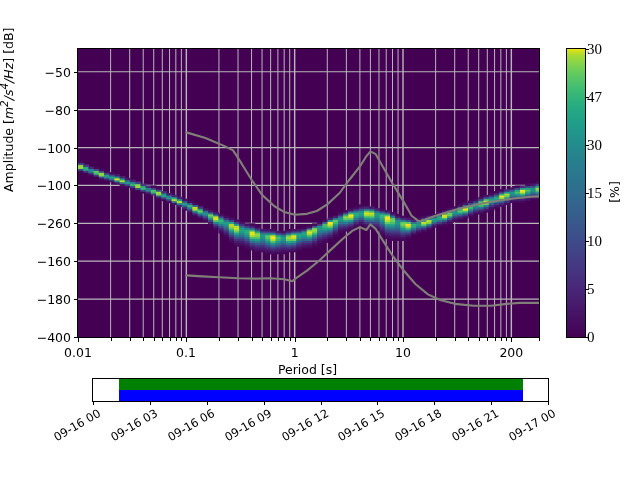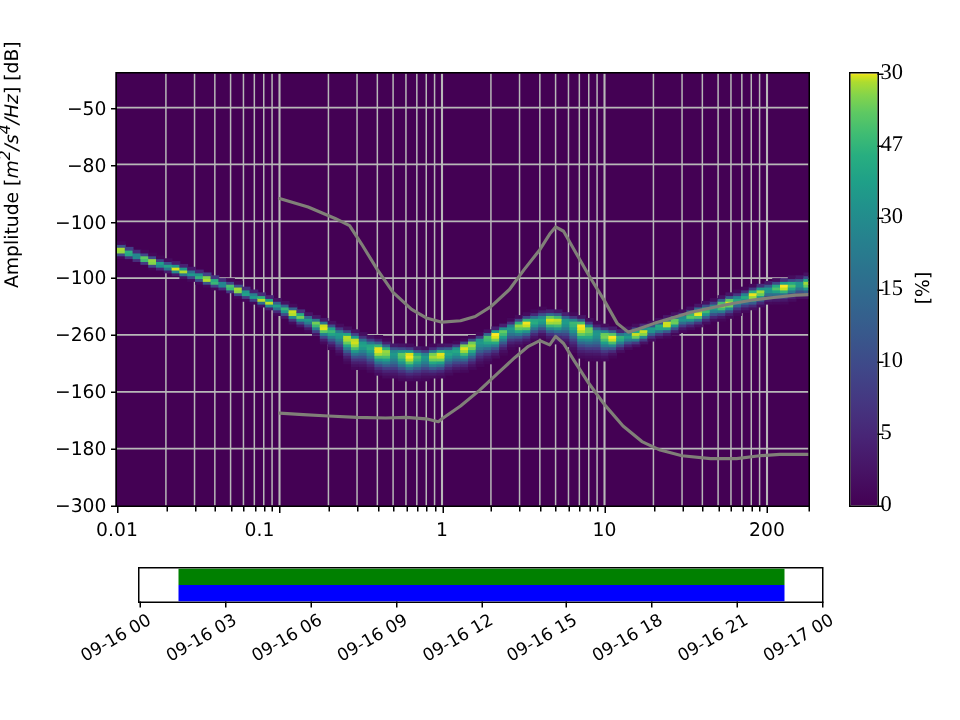--- a/index.html
+++ b/index.html
@@ -976,45 +976,46 @@
         <div class="xtick minor" style="left: 376.698px;"></div>
         <div class="xtick minor" style="left: 390.233px;"></div>
         <div class="xtick minor" style="left: 400.732px;"></div>
         <div class="xtick minor" style="left: 409.311px;"></div>
         <div class="xtick minor" style="left: 416.563px;"></div>
         <div class="xtick minor" style="left: 422.846px;"></div>
         <div class="xtick minor" style="left: 428.388px;"></div>
         <div class="xtick" style="left: 433.345px;"></div>
         <div class="xtick minor" style="left: 461px;"></div>
         <div class="xlab" style="left: 0px;">0.01</div>
-        <div class="xlab" style="left: 95px;">0.1</div>
+        <div class="xlab" style="left: 108px;">0.1</div>
         <div class="xlab" style="left: 216.672px;">1</div>
         <div class="xlab" style="left: 325.009px;">10</div>
         <div class="xlab" style="left: 433.345px;">200</div>
       </div>
     <div id="yticks-host">
         <div class="ytick" style="top: 22.7368px;"></div>
         <div class="ylab" style="top: 22.7368px;">−50</div>
         <div class="ytick" style="top: 60.6316px;"></div>
         <div class="ylab" style="top: 60.6316px;">−80</div>
         <div class="ytick" style="top: 98.5263px;"></div>
         <div class="ylab" style="top: 98.5263px; margin-left: 12px;">−100</div>
         <div class="ytick" style="top: 136.421px;"></div>
         <div class="ylab" style="top: 136.421px;">−100</div>
         <div class="ytick" style="top: 174.316px;"></div>
         <div class="ylab" style="top: 174.316px;">−260</div>
         <div class="ytick" style="top: 212.211px;"></div>
         <div class="ylab" style="top: 212.211px;">−160</div>
         <div class="ytick" style="top: 250.105px;"></div>
         <div class="ylab" style="top: 250.105px;">−180</div>
         <div class="ytick" style="top: 288px;"></div>
-        <div class="ylab" style="top: 288px;">−300</div>
+        <div class="ylab" style="top: 288px;">−400</div>
       </div>
   </div>
 
+  <div id="xaxis-title">Period [s]</div>
 
   <div id="yaxis-title">
     <span>Amplitude [</span><span class="mi">m<sup>2</sup>/s<sup>4</sup>/Hz</span><span>] [dB]</span>
   </div>
 
   <div id="cbar">
     <div id="cbticks-host">
         <div class="cbtick" style="top: 288px;"></div>
         <div class="cblab" style="top: 288px;">0</div>
         <div class="cbtick" style="top: 240px;"></div>

